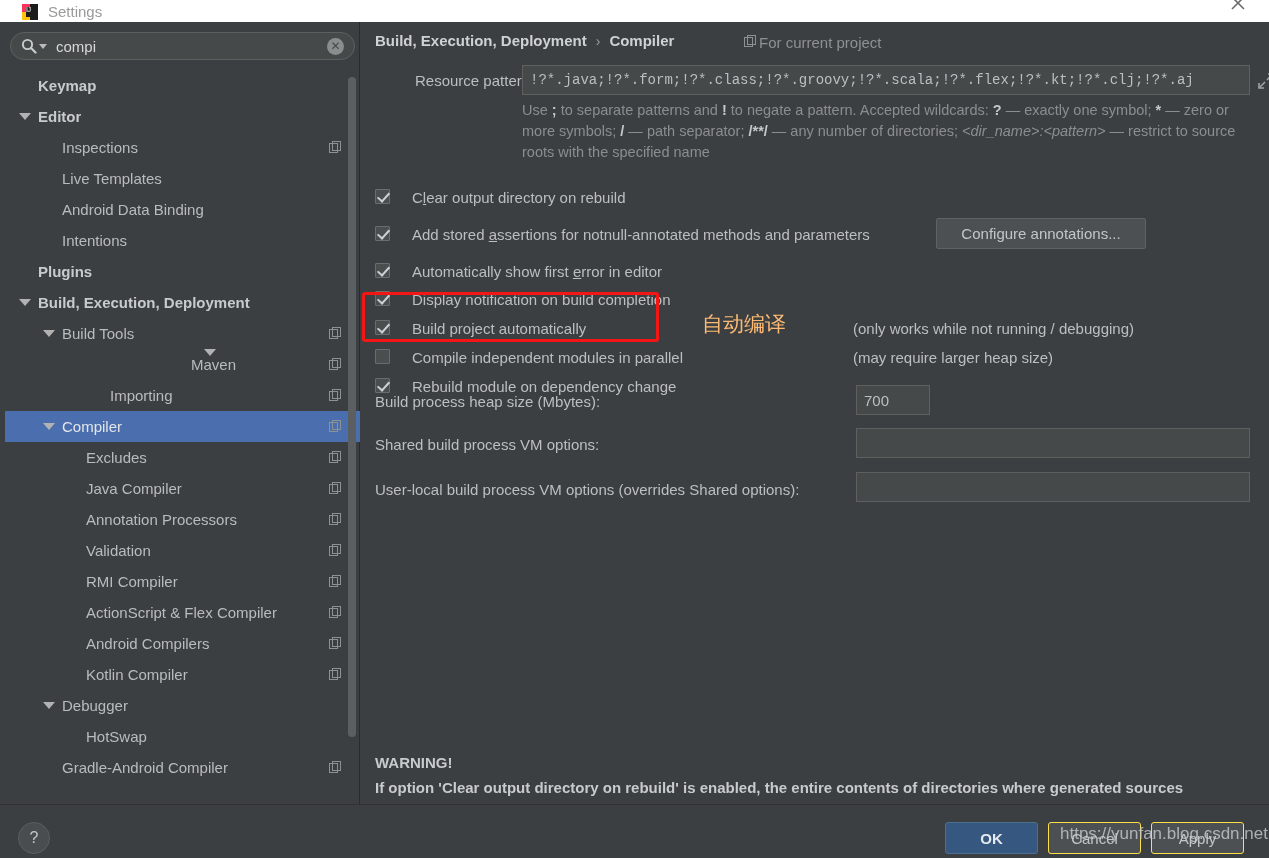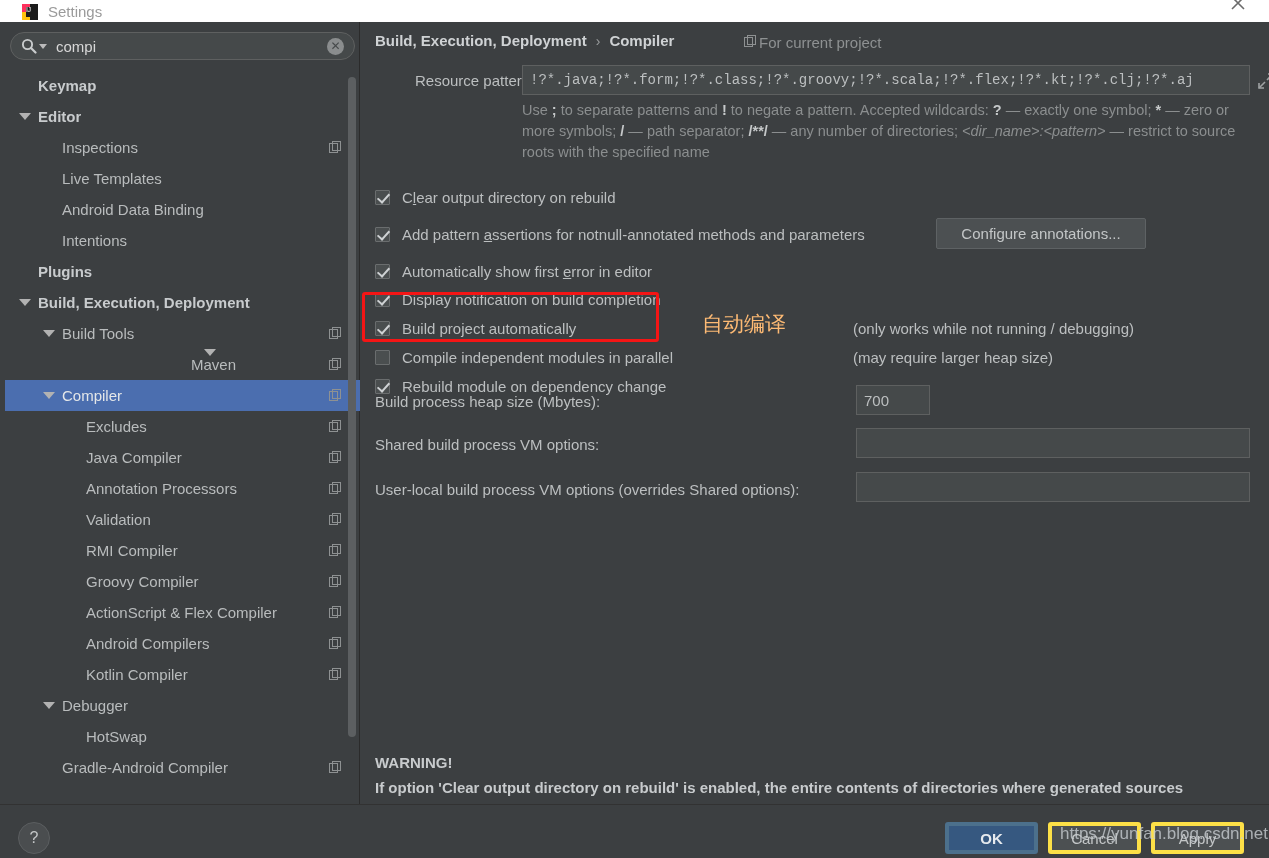--- a/index.html
+++ b/index.html
@@ -153,21 +153,21 @@
   .helptext {
     position: absolute; left: 161px; top: 78px; width: 725px;
     color: #8b8e8f; font-size: 14.5px; line-height: 21px;
     font-family: "Liberation Sans", sans-serif;
   }
   .helptext .k { color: #c6c9ca; font-weight: bold; }
   .helptext .it { font-style: italic; }
 
   
   .cb-row {
-    position: absolute; display: flex; align-items: center; gap: 12px;
+    position: absolute; display: flex; align-items: flex-start; gap: 22px;
     color: #bcbfc0; font-size: 15px; white-space: nowrap;
     font-family: "Liberation Sans", sans-serif;
   }
   .cbox {
     width: 15px; height: 15px; flex: none;
     border: 1px solid #6a6d6e; background: #4a4e4f;
     position: relative; border-radius: 1px;
   }
   .cbox.checked::after {
     content: ""; position: absolute; left: 4px; top: 0px;
@@ -215,21 +215,21 @@
   }
   .helpbtn {
     position: absolute; left: 18px; top: 822px; width: 32px; height: 32px;
     border-radius: 50%; background: #4a4d4f; border: 1px solid #5b5e60;
     color: #c3c6c7; font-size: 16px;
     display: flex; align-items: center; justify-content: center; cursor: pointer;
     font-family: "Liberation Sans", sans-serif;
   }
   .btn {
     position: absolute; top: 822px; height: 32px;
-    border: 4px solid #fde047; background: #4c5052; color: #c3c6c7;
+    border: 1px solid #fde047; background: #4c5052; color: #c3c6c7;
     font-size: 15px; border-radius: 3px; cursor: pointer;
     display: flex; align-items: center; justify-content: center;
     font-family: "Liberation Sans", sans-serif;
   }
   .btn.primary { background: #365880; border-color: #4c708c; color: #e6eaee; font-weight: bold; }
   .btn-ok { left: 945px; width: 93px; }
   .btn-cancel { left: 1048px; width: 93px; }
   .btn-apply { left: 1151px; width: 93px; }
 
   .watermark {
@@ -333,20 +333,28 @@
               </svg></span>
           </div>
           <div class="tnode" style="padding-left: 62px; flex-direction: column;">
             <span class="arrow"></span>
             <span class="lbl">Maven</span>
             <span class="copyicon"><svg width="13" height="13" viewBox="0 0 13 13">
                 <rect x="0.5" y="2.5" width="8" height="9" stroke="#8e9192" fill="none"></rect>
                 <rect x="3.5" y="0.5" width="8" height="9" stroke="#8e9192" fill="none"></rect>
               </svg></span>
           </div>
+          <div class="tnode" style="padding-left: 86px;">
+            <span class="arrow hidden"></span>
+            <span class="lbl">Importing</span>
+            <span class="copyicon"><svg width="13" height="13" viewBox="0 0 13 13">
+                <rect x="0.5" y="2.5" width="8" height="9" stroke="#8e9192" fill="none"></rect>
+                <rect x="3.5" y="0.5" width="8" height="9" stroke="#8e9192" fill="none"></rect>
+              </svg></span>
+          </div>
           <div class="tnode sel" style="padding-left: 38px;">
             <span class="arrow"></span>
             <span class="lbl">Compiler</span>
             <span class="copyicon"><svg width="13" height="13" viewBox="0 0 13 13">
                 <rect x="0.5" y="2.5" width="8" height="9" stroke="#8e9192" fill="none"></rect>
                 <rect x="3.5" y="0.5" width="8" height="9" stroke="#8e9192" fill="none"></rect>
               </svg></span>
           </div>
           <div class="tnode" style="padding-left: 62px;">
             <span class="arrow hidden"></span>
@@ -376,28 +384,20 @@
             <span class="arrow hidden"></span>
             <span class="lbl">Validation</span>
             <span class="copyicon"><svg width="13" height="13" viewBox="0 0 13 13">
                 <rect x="0.5" y="2.5" width="8" height="9" stroke="#8e9192" fill="none"></rect>
                 <rect x="3.5" y="0.5" width="8" height="9" stroke="#8e9192" fill="none"></rect>
               </svg></span>
           </div>
           <div class="tnode" style="padding-left: 62px;">
             <span class="arrow hidden"></span>
             <span class="lbl">RMI Compiler</span>
-            <span class="copyicon"><svg width="13" height="13" viewBox="0 0 13 13">
-                <rect x="0.5" y="2.5" width="8" height="9" stroke="#8e9192" fill="none"></rect>
-                <rect x="3.5" y="0.5" width="8" height="9" stroke="#8e9192" fill="none"></rect>
-              </svg></span>
-          </div>
-          <div class="tnode" style="padding-left: 62px;">
-            <span class="arrow hidden"></span>
-            <span class="lbl">Groovy Compiler</span>
             <span class="copyicon"><svg width="13" height="13" viewBox="0 0 13 13">
                 <rect x="0.5" y="2.5" width="8" height="9" stroke="#8e9192" fill="none"></rect>
                 <rect x="3.5" y="0.5" width="8" height="9" stroke="#8e9192" fill="none"></rect>
               </svg></span>
           </div>
           <div class="tnode" style="padding-left: 62px;">
             <span class="arrow hidden"></span>
             <span class="lbl">ActionScript &amp; Flex Compiler</span>
             <span class="copyicon"><svg width="13" height="13" viewBox="0 0 13 13">
                 <rect x="0.5" y="2.5" width="8" height="9" stroke="#8e9192" fill="none"></rect>
@@ -478,21 +478,21 @@
         <span>Use </span><span class="k">;</span><span> to separate patterns and </span><span class="k">!</span><span> to negate a pattern. Accepted wildcards: </span><span class="k">?</span><span> — exactly one symbol; </span><span class="k">*</span><span> — zero or more symbols; </span><span class="k">/</span><span> — path separator; </span><span class="k">/**/</span><span> — any number of directories;  </span><span class="it">&lt;dir_name&gt;:&lt;pattern&gt;</span><span> — restrict to source roots with the specified name</span>
       </div>
 
       <div class="cb-row" style="left:14px; top:167px;">
         <span class="cbox checked"></span>
         <span><span>C</span><span class="u">l</span><span>ear output directory on rebuild</span></span>
       </div>
 
       <div class="cb-row" style="left:14px; top:204px;">
         <span class="cbox checked"></span>
-        <span><span>Add pattern </span><span class="u">a</span><span>ssertions for notnull-annotated methods and parameters</span></span>
+        <span><span>Add stored </span><span class="u">a</span><span>ssertions for notnull-annotated methods and parameters</span></span>
       </div>
       <div class="sidebtn" style="left:575px; top:196px; width:210px; height:31px;">Configure annotations...</div>
 
       <div class="cb-row" style="left:14px; top:241px;">
         <span class="cbox checked"></span>
         <span><span>Automatically show first </span><span class="u">e</span><span>rror in editor</span></span>
       </div>
 
       <div class="cb-row" style="left:14px; top:269px;">
         <span class="cbox checked"></span>

